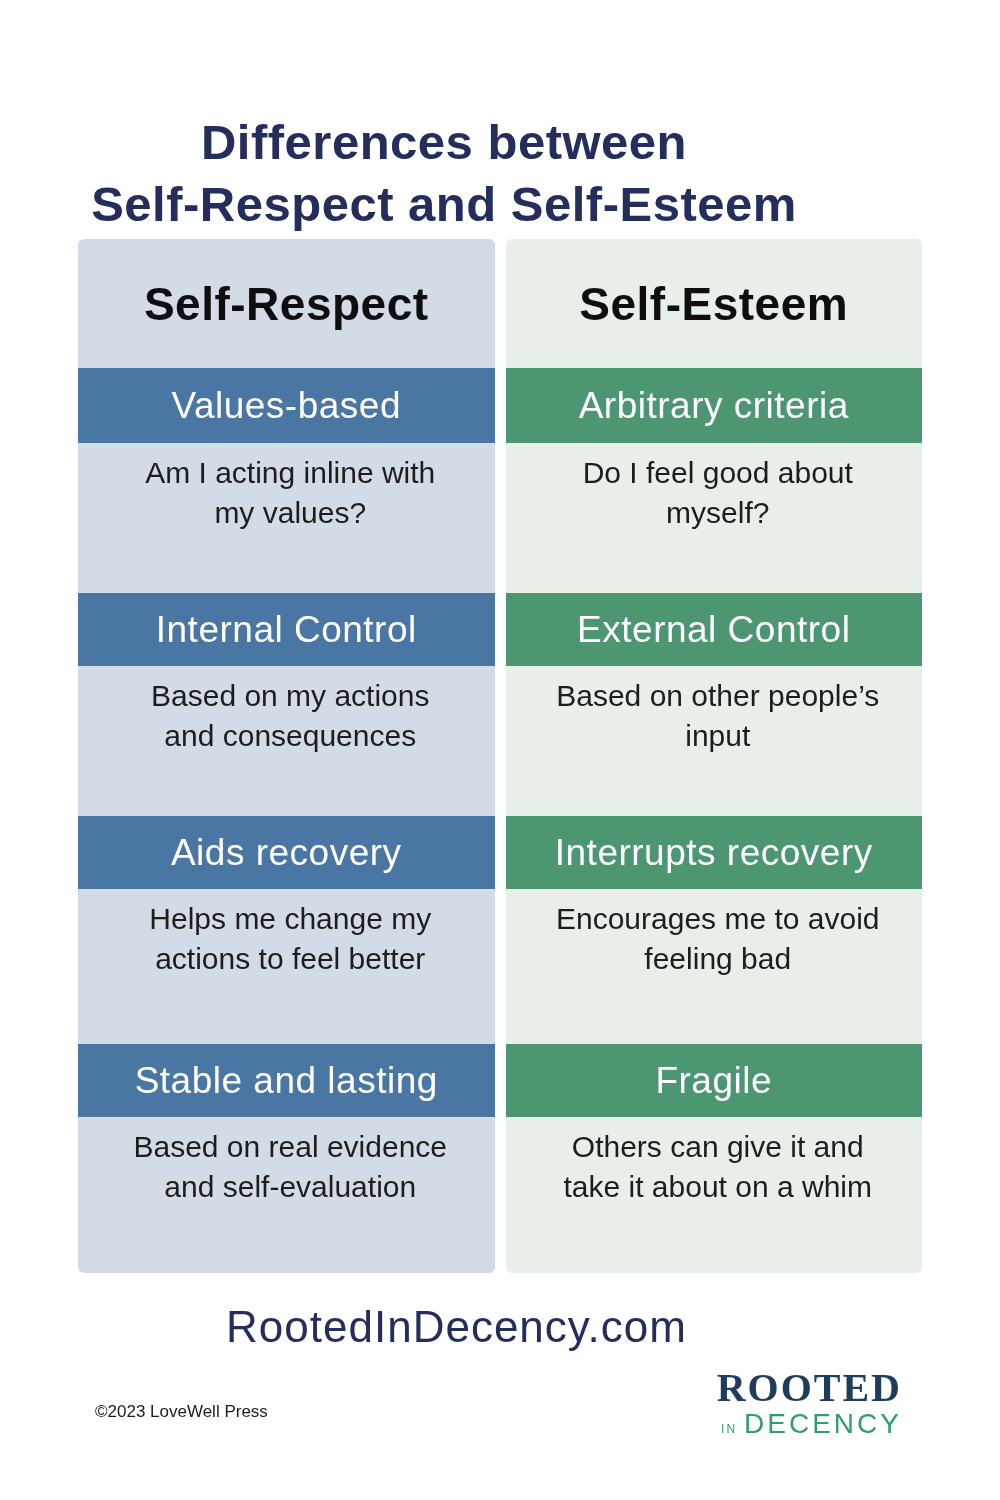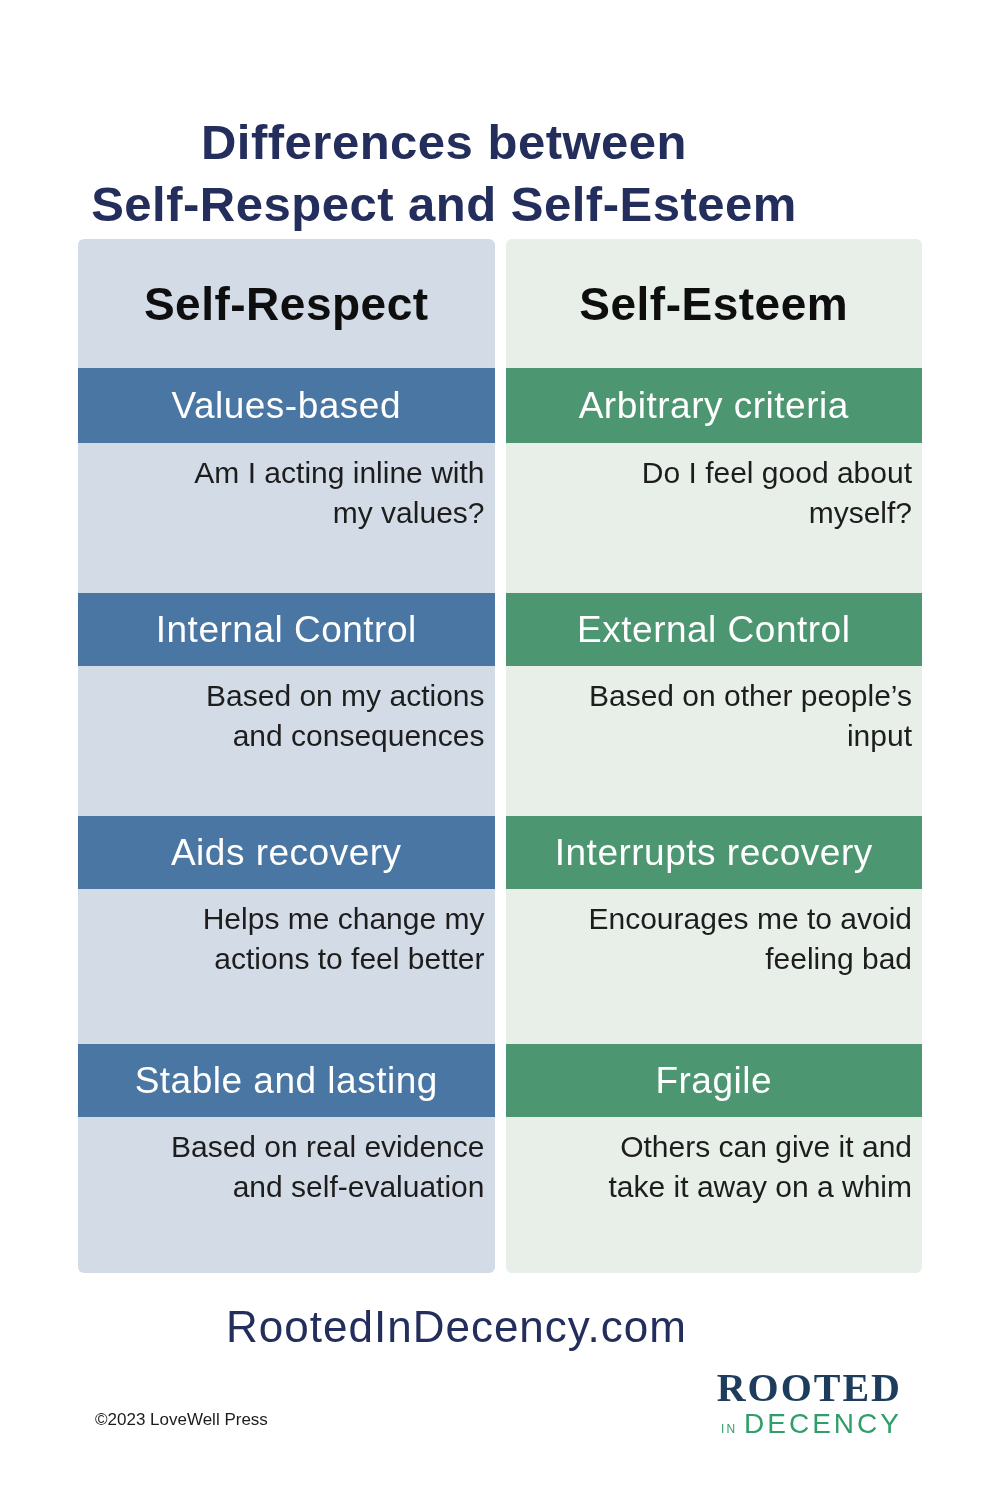--- a/index.html
+++ b/index.html
@@ -52,36 +52,36 @@
   }
   .band{
     display:flex;align-items:center;justify-content:center;
     font-size:37px;font-weight:400;
     color:var(--band-text,#ffffff);
     letter-spacing:0.5px;
   }
   .card.left .band{background:var(--left-band-bg,#4a76a3);}
   .card.right .band{background:var(--right-band-bg,#4d9672);}
   .desc{
-    text-align:right;
+    text-align:center;
     padding:10px 10px 0 18px;
     font-size:30px;line-height:1.33;
     color:var(--body-text,#1d1d1d);
     white-space:pre-line;
   }
   .website{
     position:absolute;top:1302px;left:0;width:913px;
     text-align:center;
     font-size:44px;font-weight:300;
     letter-spacing:1px;
     color:var(--title-navy,#242e5c);
   }
   .copyright{
     position:absolute;top:1402px;left:95px;
-    font-size:17px;color:#1c1c1c;margin-top:8px;
+    font-size:17px;color:#1c1c1c;
   }
   .logo{
     position:absolute;top:1368px;right:98px;
     text-align:right;
   }
   .logo-top{
     font-family:"Liberation Serif",serif;
     font-size:40px;font-weight:700;
     letter-spacing:2px;
     color:var(--logo-navy,#1e3d5c);
@@ -137,21 +137,21 @@
     <div class="band">External Control</div>
     <div class="desc">Based on other people’s
 input</div>
 
     <div class="band">Interrupts recovery</div>
     <div class="desc">Encourages me to avoid
 feeling bad</div>
 
     <div class="band">Fragile</div>
     <div class="desc">Others can give it and
-take it away on a whim</div>
+take it about on a whim</div>
   </div>
 
 </div>
 
 <div class="website">RootedInDecency.com</div>
 
 <div class="copyright">©2023 LoveWell Press</div>
 
 <div class="logo">
   <div class="logo-top">ROOTED</div>

